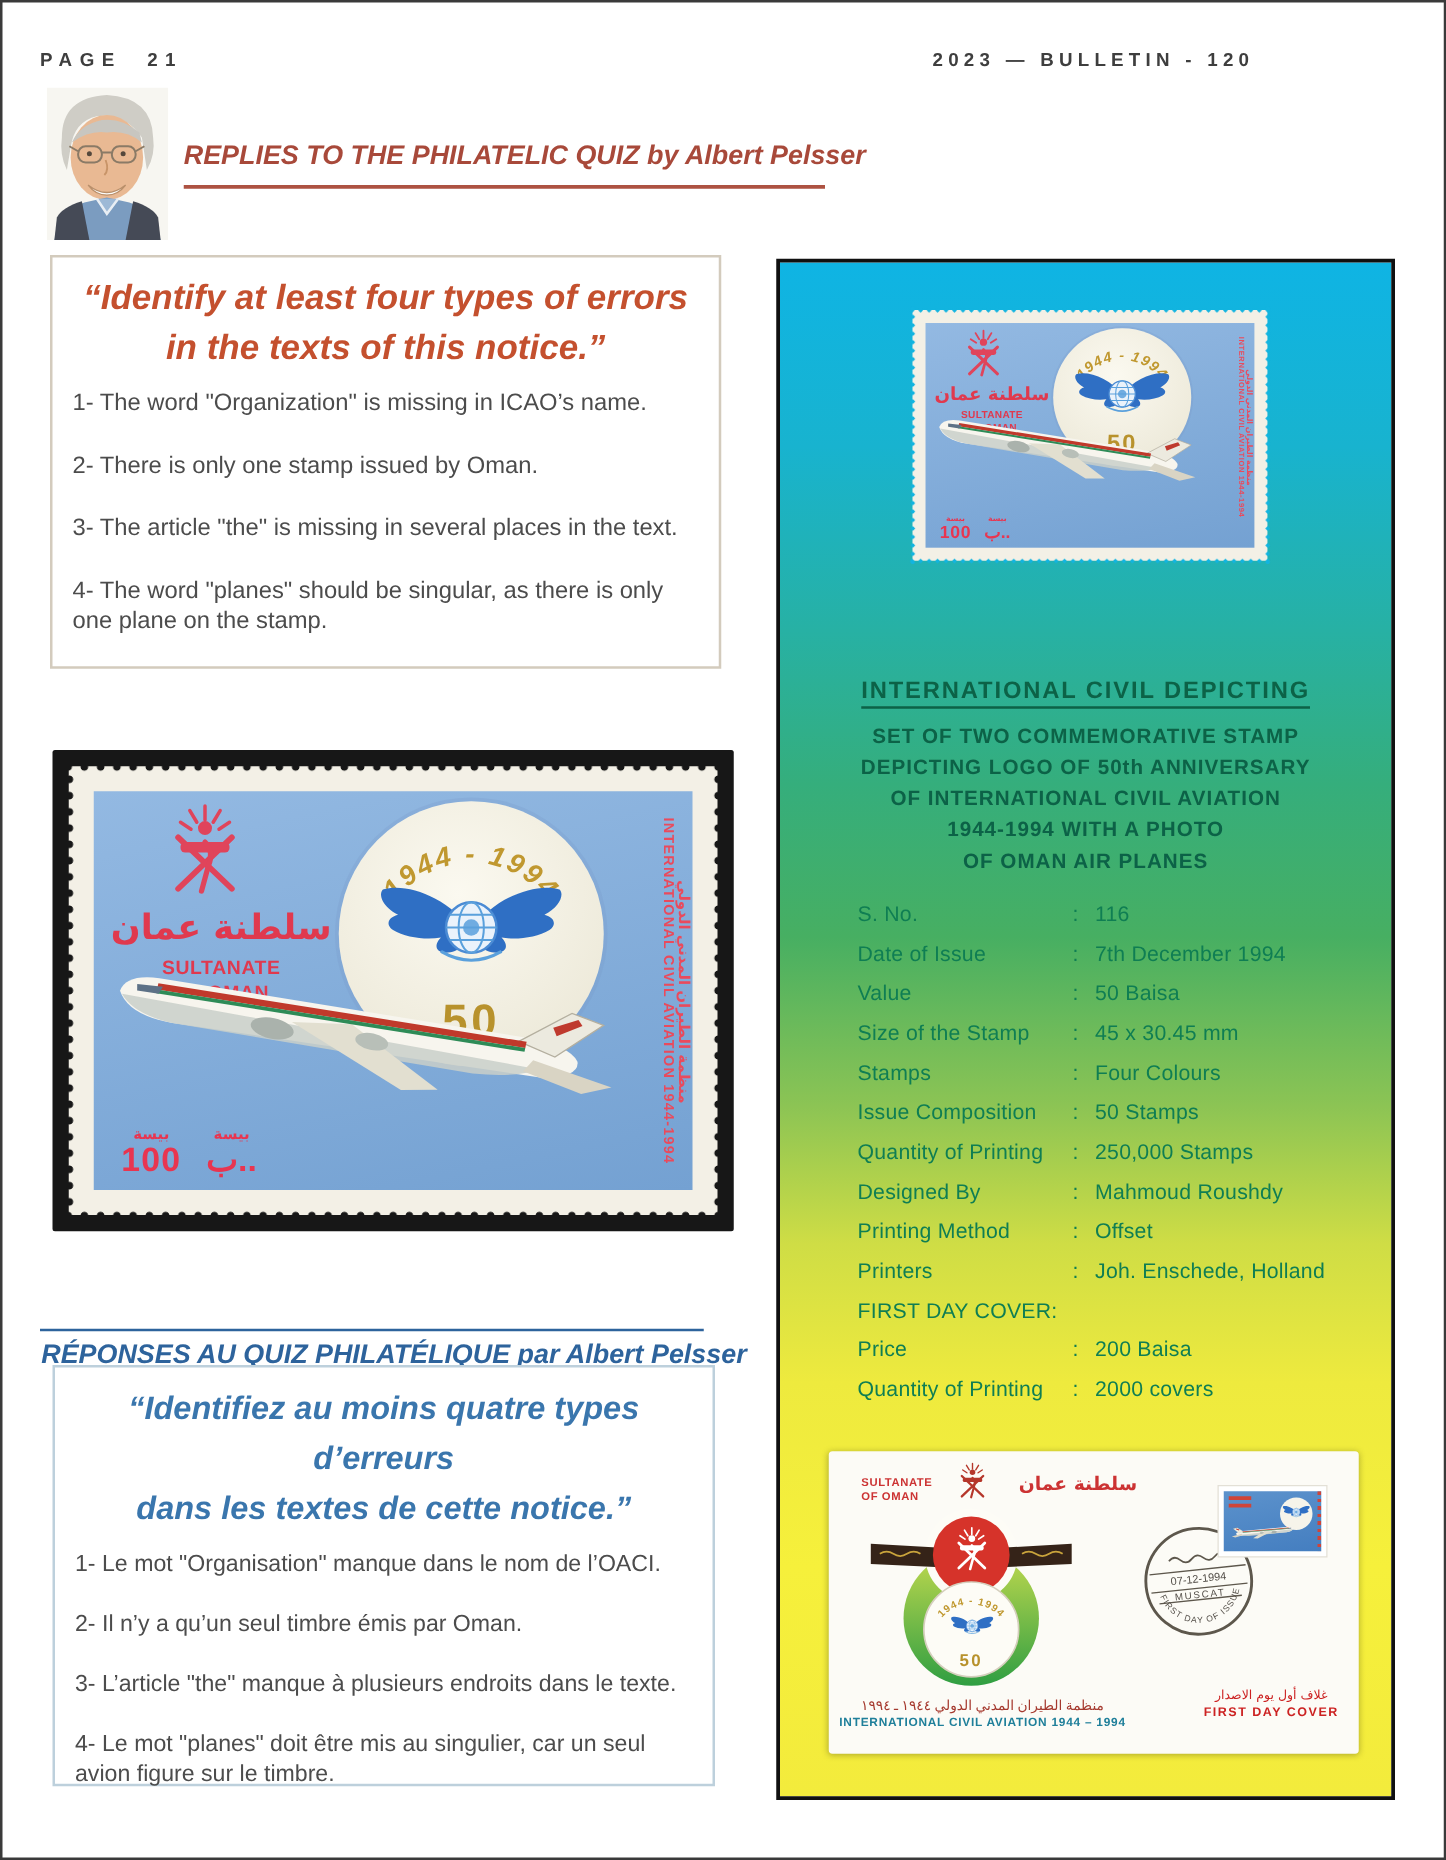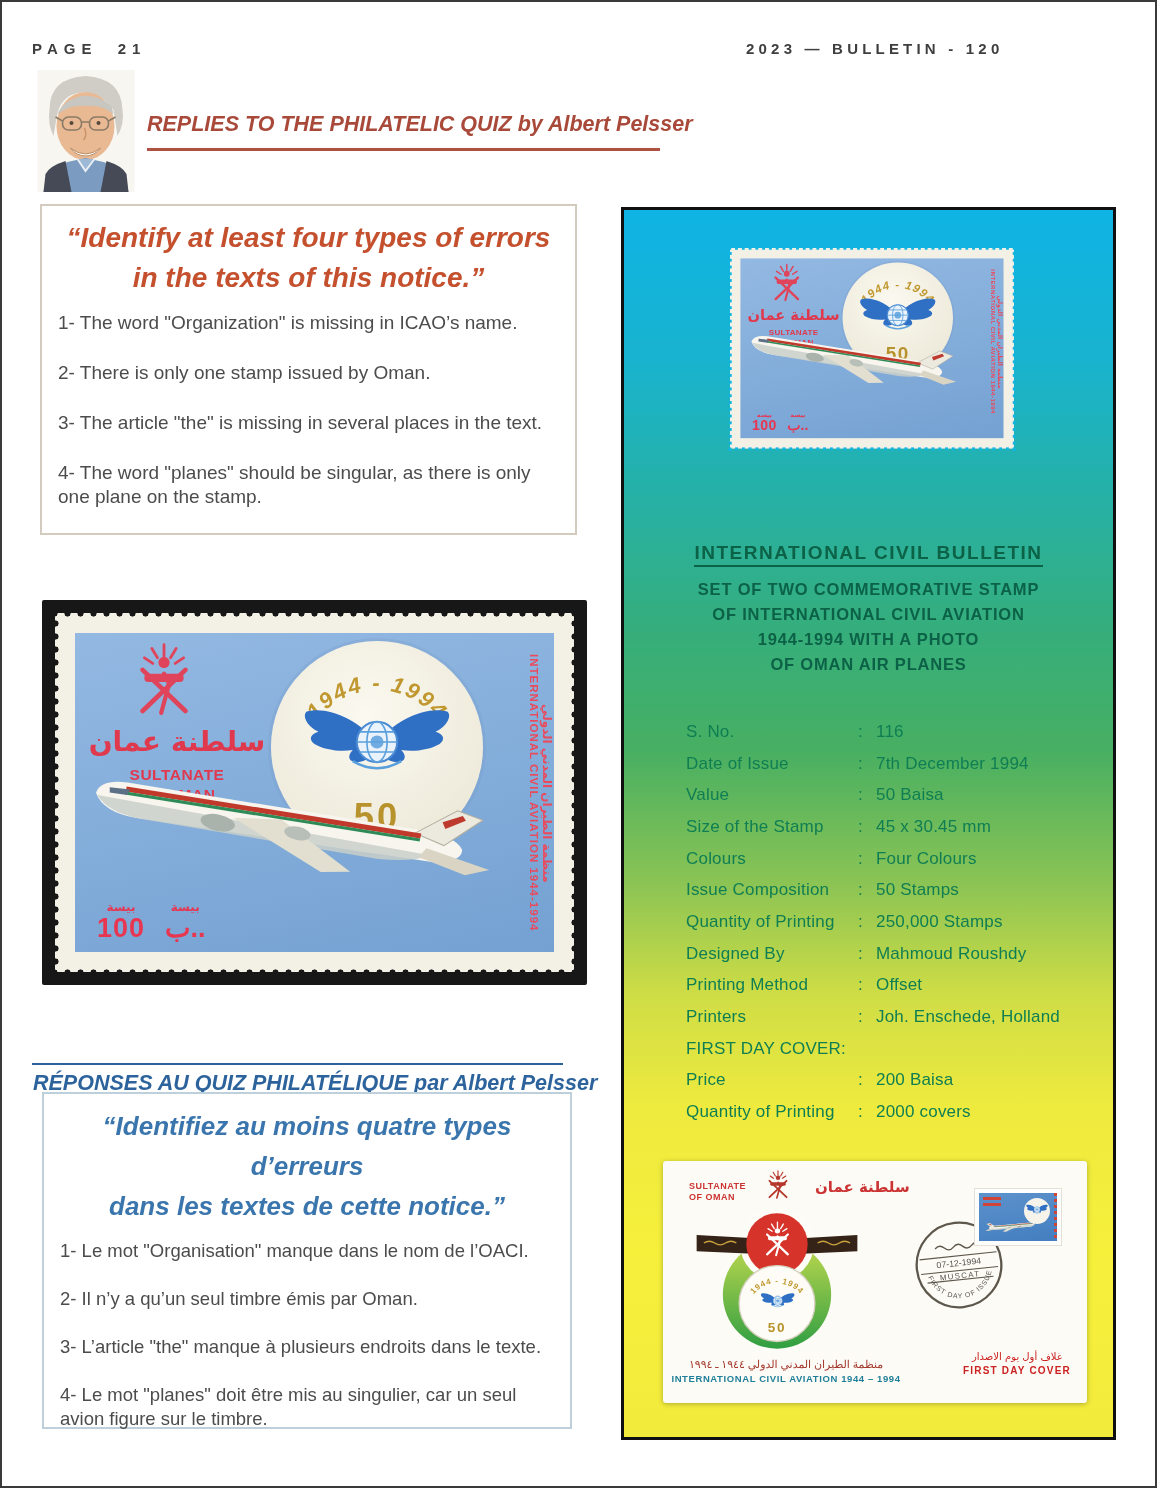--- a/index.html
+++ b/index.html
@@ -300,24 +300,25 @@
                 <span class="ar">بيسة</span>
                 <span class="big">ب..</span>
               </div>
             </div>
           </div>
         </div>
       </div>
     </div>
 
     <div class="n-title">
-      <span>INTERNATIONAL CIVIL BULLETIN</span>
+      <span>INTERNATIONAL CIVIL DEPICTING</span>
     </div>
     <div class="n-sub">
       <div>SET OF TWO COMMEMORATIVE STAMP</div>
+      <div>DEPICTING LOGO OF 50th ANNIVERSARY</div>
       <div>OF INTERNATIONAL CIVIL AVIATION</div>
       <div>1944-1994 WITH A PHOTO</div>
       <div>OF OMAN AIR PLANES</div>
     </div>
 
     <div class="n-table">
       <div class="n-row">
           <span class="n-label">S. No.</span>
           <span class="n-colon">:</span>
           <span class="n-value">116</span>
@@ -331,21 +332,21 @@
           <span class="n-label">Value</span>
           <span class="n-colon">:</span>
           <span class="n-value">50 Baisa</span>
         </div>
       <div class="n-row">
           <span class="n-label">Size of the Stamp</span>
           <span class="n-colon">:</span>
           <span class="n-value">45 x 30.45 mm</span>
         </div>
       <div class="n-row">
-          <span class="n-label">Colours</span>
+          <span class="n-label">Stamps</span>
           <span class="n-colon">:</span>
           <span class="n-value">Four Colours</span>
         </div>
       <div class="n-row">
           <span class="n-label">Issue Composition</span>
           <span class="n-colon">:</span>
           <span class="n-value">50 Stamps</span>
         </div>
       <div class="n-row">
           <span class="n-label">Quantity of Printing</span>

